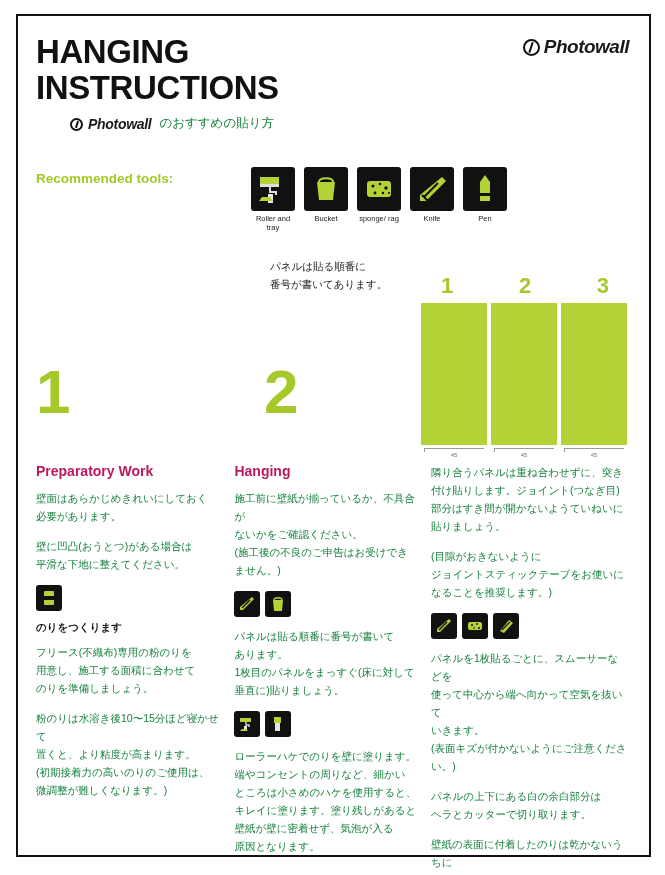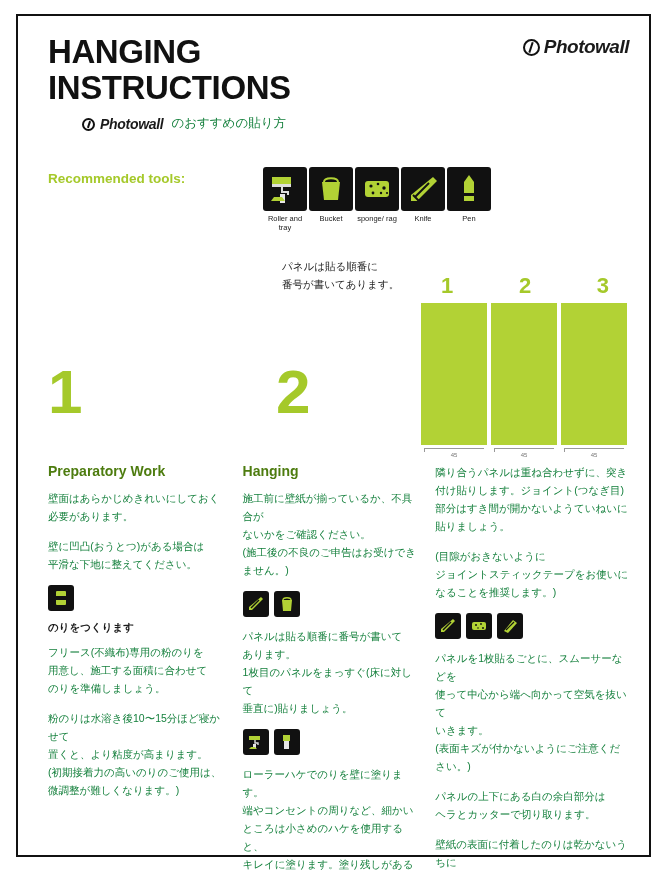--- a/index.html
+++ b/index.html
@@ -7,21 +7,21 @@
     width:665px;height:875px;
     background:#ffffff;
     font-family:"Liberation Sans", sans-serif;
     color:#1a1a1a;
     overflow:hidden;
   }
   .page{
     position:relative;
     width:665px;height:875px;
     box-sizing:border-box;
-    padding:18px 16px 10px 28px;
+    padding:18px 16px 10px 16px;
   }
   .frame{
     position:absolute;
     left:16px;top:14px;right:14px;bottom:18px;
     border:2px solid #111;
     box-sizing:border-box;
     pointer-events:none;
   }
   .inner{
     position:relative;
@@ -86,21 +86,21 @@
   .tools-label{
     color:#a5c92a;
     font-size:13.5px;
     font-weight:bold;
     width:215px;
     flex:none;
     padding-top:4px;
   }
   .tools{
     display:flex;
-    gap:2px;
+    gap:9px;
   }
   .tool{
     width:44px;
     text-align:center;
   }
   .tool .box{
     width:44px;height:44px;
     background:#111;
     border-radius:3px;
     display:flex;align-items:center;justify-content:center;
@@ -113,21 +113,21 @@
   }
 
   
   .big-num{
     color:#a5c92a;
     font-size:62px;
     font-weight:bold;
     line-height:0.8;
   }
   .sec-head{
-    color:#4d7c0f;
+    color:#be185d;
     font-size:14px;
     font-weight:bold;
     margin:0 0 10px 0;
   }
   .jp{
     font-size:10.5px;
     line-height:1.72;
     color:#15803d;
   }
   .jp p{margin:0 0 12px 0;}

